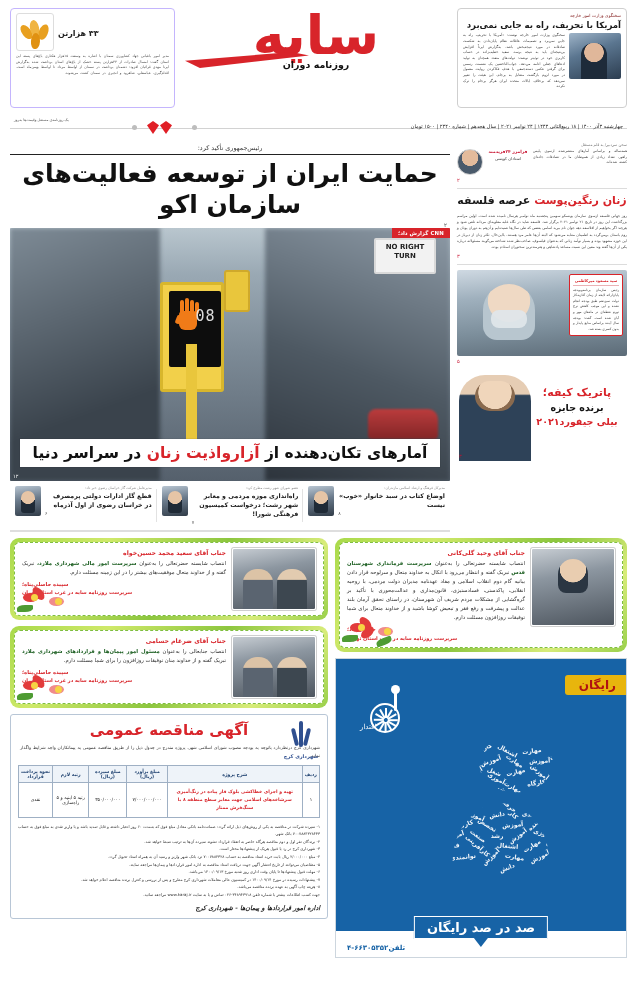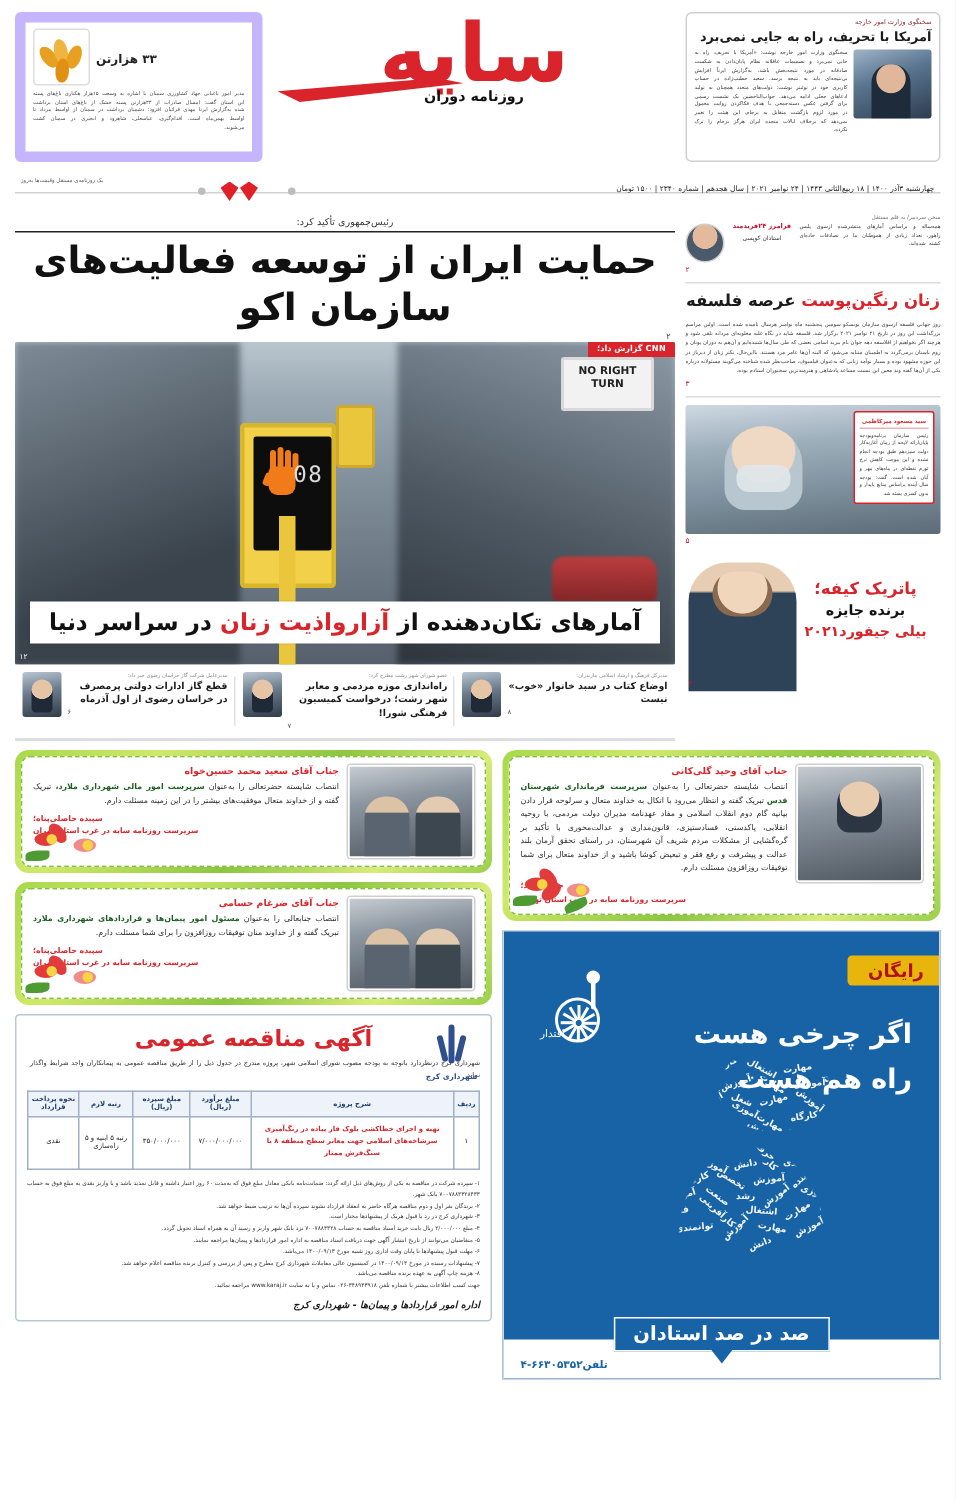--- a/index.html
+++ b/index.html
@@ -71,21 +71,21 @@
     font-size: 9.5px; font-weight: bold; color: #111;
     margin-top: -2px; letter-spacing: .4px;
   }
   .swoosh {
     position: absolute; left: 10px; top: 44px; width: 124px; height: 16px;
     background: #d8242a;
     clip-path: polygon(0% 55%, 86% 0%, 100% 22%, 12% 100%);
   }
   .mast-right {
     width: 165px; height: 100px;
-    border: 7px solid #c4b5fd; border-radius: 4px;
+    border: 1px solid #c4b5fd; border-radius: 4px;
     padding: 4px 5px;
   }
   .tonnage-row { display: flex; align-items: flex-start; gap: 4px; justify-content: flex-end; }
   .tonnage-num {
     font-size: 8px; font-weight: bold; color: #222; margin-top: 16px;
   }
   .grain-logo {
     width: 38px; height: 38px; border: 1px solid #ddd; border-radius: 3px;
     position: relative; flex: none; background: #fff;
   }
@@ -188,21 +188,21 @@
 
   
   .lead-kicker { font-size: 6.4px; color: #333; text-align: center; margin: 2px 0 2px 0; }
   .lead-rule { height: 1px; background: #222; margin-bottom: 4px; }
   .lead-head {
     font-size: 25px; font-weight: bold; color: #111; text-align: center;
     line-height: 1.22; letter-spacing: -.4px; margin-bottom: 2px;
   }
   .lead-pageno { font-size: 5.4px; color: #444; text-align: right; padding-right: 3px; }
 
-  .hero { position: relative; width: 100%; height: 215px; overflow: hidden; border-radius: 1px; }
+  .hero { position: relative; width: 100%; height: 253px; overflow: hidden; border-radius: 1px; }
   .hero-sky { position:absolute; inset:0;
     background: linear-gradient(180deg,#b9c6ce 0%,#9aa9b4 18%,#7d8b97 48%,#55606c 100%); }
   .hero-blurR { position:absolute; right:0; top:0; width:42%; height:100%;
     background: linear-gradient(200deg,#8d9aa6 0%,#4e5963 55%,#2e3views 100%);
     background: linear-gradient(200deg,#8d9aa6 0%,#4e5963 55%,#2d343c 100%); filter: blur(2px); }
   .hero-blurL { position:absolute; left:0; top:0; width:34%; height:100%;
     background: linear-gradient(160deg,#7e8b96 0%,#3a434c 70%); filter: blur(2px); }
   .signal-pole {
     position:absolute; left:34%; top:6px; width: 110px; height: 160px;
   }
@@ -607,24 +607,20 @@
             <span class="fl-petal" style="left:18px;top:13px;transform:rotate(-40deg)"></span>
             <span class="fl-core" style="left:16px;top:9px"></span>
             <span class="fl-petal" style="left:36px;top:12px;background:#f08b8b"></span>
             <span class="fl-core" style="left:42px;top:13px"></span>
           </div>
         </div>
       </div>
 
       <div class="blue-ad">
         <div class="free-badge">رایگان</div>
-        <div class="ad-slogan">
-          <div>اگر چرخی هست</div>
-          <div>راه هم هست</div>
-        </div>
         <div class="ad-logo">
           <span class="dot2"></span>
             <span class="stem"></span>
           <span class="wheel">
               <span class="spoke" style="transform:rotate(0deg)"></span>
               <span class="spoke" style="transform:rotate(30deg)"></span>
               <span class="spoke" style="transform:rotate(60deg)"></span>
               <span class="spoke" style="transform:rotate(90deg)"></span>
               <span class="spoke" style="transform:rotate(120deg)"></span>
               <span class="spoke" style="transform:rotate(150deg)"></span>
@@ -632,21 +628,21 @@
               <span class="spoke" style="transform:rotate(210deg)"></span>
               <span class="spoke" style="transform:rotate(240deg)"></span>
               <span class="spoke" style="transform:rotate(270deg)"></span>
               <span class="spoke" style="transform:rotate(300deg)"></span>
               <span class="spoke" style="transform:rotate(330deg)"></span>
             </span>
           <span class="word">اقتدار</span>
         </div>
         <div class="word-silhouette"><span class="cloud-word" style="font-size:6px;transform:rotate(-45deg)">آموزش</span><span class="cloud-word" style="font-size:6px;transform:rotate(-8deg)">مهارت</span><span class="cloud-word" style="font-size:6px;transform:rotate(29deg)">اشتغال</span><span class="cloud-word" style="font-size:6px;transform:rotate(-24deg)">کارآفرینی</span><span class="cloud-word" style="font-size:6px;transform:rotate(13deg)">فنی</span><span class="cloud-word" style="font-size:6px;transform:rotate(-40deg)">حرفه‌ای</span><span class="cloud-word" style="font-size:6px;transform:rotate(-3deg)">آموزش</span><span class="cloud-word" style="font-size:6px;transform:rotate(34deg)">مهارت</span><span class="cloud-word" style="font-size:6px;transform:rotate(-19deg)">آموزش</span><span class="cloud-word" style="font-size:6px;transform:rotate(18deg)">توانمندی</span><span class="cloud-word" style="font-size:6px;transform:rotate(-35deg)">کار</span><span class="cloud-word" style="font-size:6px;transform:rotate(2deg)">دانش</span><span class="cloud-word" style="font-size:6px;transform:rotate(39deg)">آموزش</span><span class="cloud-word" style="font-size:6px;transform:rotate(-14deg)">مهارت</span><span class="cloud-word" style="font-size:6px;transform:rotate(23deg)">شغل</span><span class="cloud-word" style="font-size:6px;transform:rotate(-30deg)">آینده</span><span class="cloud-word" style="font-size:6px;transform:rotate(7deg)">آموزش</span><span class="cloud-word" style="font-size:6px;transform:rotate(44deg)">تخصص</span><span class="cloud-word" style="font-size:6px;transform:rotate(-9deg)">کارگاه</span><span class="cloud-word" style="font-size:6px;transform:rotate(28deg)">مهارت‌آموزی</span><span class="cloud-word" style="font-size:6px;transform:rotate(-25deg)">آموزش</span><span class="cloud-word" style="font-size:6px;transform:rotate(12deg)">رشد</span><span class="cloud-word" style="font-size:6px;transform:rotate(-41deg)">صنعت</span><span class="cloud-word" style="font-size:6px;transform:rotate(-4deg)">آموزش</span><span class="cloud-word" style="font-size:6px;transform:rotate(33deg)">آموزش</span><span class="cloud-word" style="font-size:6px;transform:rotate(-20deg)">مهارت</span><span class="cloud-word" style="font-size:6px;transform:rotate(17deg)">اشتغال</span><span class="cloud-word" style="font-size:6px;transform:rotate(-36deg)">کارآفرینی</span><span class="cloud-word" style="font-size:6px;transform:rotate(1deg)">فنی</span><span class="cloud-word" style="font-size:6px;transform:rotate(38deg)">حرفه‌ای</span><span class="cloud-word" style="font-size:6px;transform:rotate(-15deg)">آموزش</span><span class="cloud-word" style="font-size:6px;transform:rotate(22deg)">مهارت</span><span class="cloud-word" style="font-size:6px;transform:rotate(-31deg)">آموزش</span><span class="cloud-word" style="font-size:6px;transform:rotate(6deg)">توانمندی</span><span class="cloud-word" style="font-size:6px;transform:rotate(43deg)">کار</span><span class="cloud-word" style="font-size:6px;transform:rotate(-10deg)">دانش</span><span class="cloud-word" style="font-size:6px;transform:rotate(27deg)">آموزش</span><span class="cloud-word" style="font-size:6px;transform:rotate(-26deg)">مهارت</span><span class="cloud-word" style="font-size:6px;transform:rotate(11deg)">شغل</span><span class="cloud-word" style="font-size:6px;transform:rotate(-42deg)">آینده</span><span class="cloud-word" style="font-size:6px;transform:rotate(-5deg)">آموزش</span><span class="cloud-word" style="font-size:6px;transform:rotate(32deg)">تخصص</span><span class="cloud-word" style="font-size:6px;transform:rotate(-21deg)">کارگاه</span><span class="cloud-word" style="font-size:6px;transform:rotate(16deg)">مهارت‌آموزی</span><span class="cloud-word" style="font-size:6px;transform:rotate(-37deg)">آموزش</span><span class="cloud-word" style="font-size:6px;transform:rotate(0deg)">رشد</span><span class="cloud-word" style="font-size:6px;transform:rotate(37deg)">صنعت</span><span class="cloud-word" style="font-size:6px;transform:rotate(-16deg)">آموزش</span><span class="cloud-word" style="font-size:6px;transform:rotate(21deg)">آموزش</span><span class="cloud-word" style="font-size:6px;transform:rotate(-32deg)">مهارت</span><span class="cloud-word" style="font-size:6px;transform:rotate(5deg)">اشتغال</span><span class="cloud-word" style="font-size:6px;transform:rotate(42deg)">کارآفرینی</span><span class="cloud-word" style="font-size:6px;transform:rotate(-11deg)">فنی</span><span class="cloud-word" style="font-size:6px;transform:rotate(26deg)">حرفه‌ای</span><span class="cloud-word" style="font-size:6px;transform:rotate(-27deg)">آموزش</span><span class="cloud-word" style="font-size:6px;transform:rotate(10deg)">مهارت</span><span class="cloud-word" style="font-size:6px;transform:rotate(-43deg)">آموزش</span><span class="cloud-word" style="font-size:6px;transform:rotate(-6deg)">توانمندی</span><span class="cloud-word" style="font-size:6px;transform:rotate(31deg)">کار</span><span class="cloud-word" style="font-size:6px;transform:rotate(-22deg)">دانش</span></div>
         <div class="ad-footer-band"></div>
-        <div class="hundred">صد در صد استادان</div>
+        <div class="hundred">صد در صد رایگان</div>
         <div class="ad-phone">تلفن۶۶۳۰۵۳۵۲-۴</div>
       </div>
     </div>
 
     <div class="lower-right">
 
       <div class="notice">
         <div class="notice-inner">
           <div class="notice-photo wide np-two"></div>
           <div class="notice-text">

